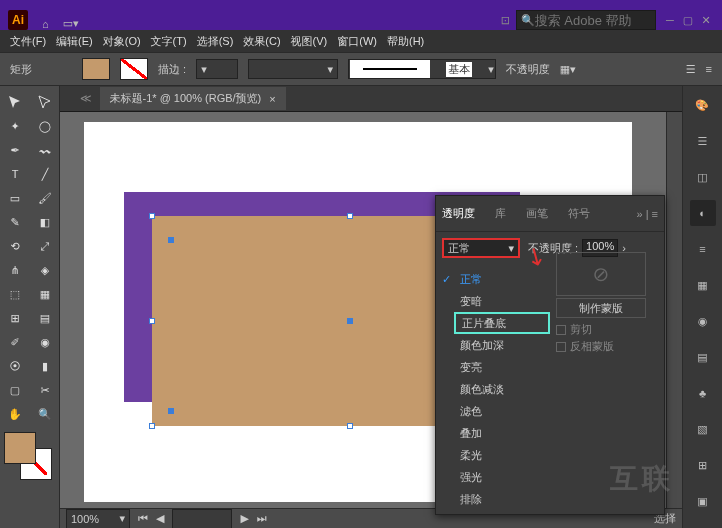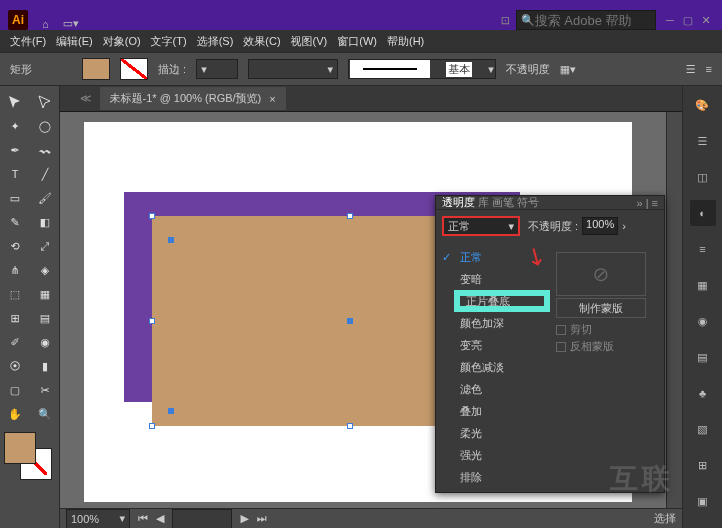--- a/index.html
+++ b/index.html
@@ -37,31 +37,31 @@
 .artboard{position:absolute;top:10px;left:24px;width:548px;height:380px;background:#fff}
 .rect-purple{position:absolute;top:70px;left:40px;width:396px;height:210px;background:#6b3fa0}
 .rect-tan{position:absolute;top:94px;left:68px;width:396px;height:210px;background:#c49a6c}
 .sel-handle{position:absolute;width:6px;height:6px;background:#fff;border:1px solid #3b7dd8}
 .sel-anchor{position:absolute;width:6px;height:6px;background:#3b7dd8}
 .statusbar{height:20px;background:#4b4b4b;border-top:1px solid #2a2a2a;display:flex;align-items:center;padding:0 6px;gap:8px;color:#ccc}
 .right-panel{width:40px;background:#383838;border-left:1px solid #2a2a2a;display:flex;flex-direction:column;align-items:center;padding-top:6px;gap:10px;color:#bbb}
 .right-panel .pbtn{width:26px;height:26px;display:flex;align-items:center;justify-content:center;border-radius:2px}
 .right-panel .pbtn.active{background:#262626}
 .floating{position:absolute;top:195px;left:435px;width:230px;background:#3a3a3a;border:1px solid #222;box-shadow:0 2px 8px rgba(0,0,0,.6);color:#ccc}
-.float-tabs{display:flex;align-items:center;height:14px;border-bottom:1px solid #2a2a2a;padding:0 6px;gap:3px}
+.float-tabs{display:flex;align-items:center;height:36px;border-bottom:1px solid #2a2a2a;padding:0 6px;gap:20px}
 .float-tabs .t{color:#999}
 .float-tabs .t.active{color:#fff}
 .float-tabs .more{margin-left:auto;color:#999}
 .float-row1{display:flex;align-items:center;padding:6px;gap:8px}
 .dd-box{width:78px;height:20px;background:#262626;border:2px solid #e03030;display:flex;align-items:center;justify-content:space-between;padding:0 4px}
 .op-field{display:flex;align-items:center;gap:4px}
 .op-input{width:36px;height:18px;background:#262626;border:1px solid #1a1a1a;color:#ddd;text-align:center}
 .dd-list{margin:4px 6px;width:96px;background:#3a3a3a}
 .dd-item{height:22px;display:flex;align-items:center;padding:0 6px;position:relative;color:#ccc}
-.dd-item.sel{border:6px solid #5eead4}
+.dd-item.sel{border:2px solid #5eead4}
 .dd-item.checked::before{content:"✓";color:#3b9dff;position:absolute;left:-12px}
 .dd-item.checked{color:#3b9dff}
 .mask-box{position:absolute;top:56px;right:8px;width:100px}
 .mask-preview{width:90px;height:44px;border:1px solid #555;display:flex;align-items:center;justify-content:center;margin-bottom:2px}
 .mask-btn{width:90px;height:20px;border:1px solid #555;display:flex;align-items:center;justify-content:center;margin-bottom:4px;color:#ccc}
 .chk{display:flex;align-items:center;gap:4px;color:#888;font-size:10px;margin:2px 0}
 .chk .box{width:10px;height:10px;border:1px solid #666}
 .arrow-red{position:absolute;top:46px;left:90px;color:#e03030;font-size:24px;transform:rotate(30deg)}
 .scrollbar-v{position:absolute;top:0;right:0;width:16px;height:100%;background:#4b4b4b;border-left:1px solid #2a2a2a}
 .watermark{position:absolute;bottom:30px;right:48px;color:rgba(255,255,255,.15);font-size:28px;font-weight:bold;letter-spacing:4px}

